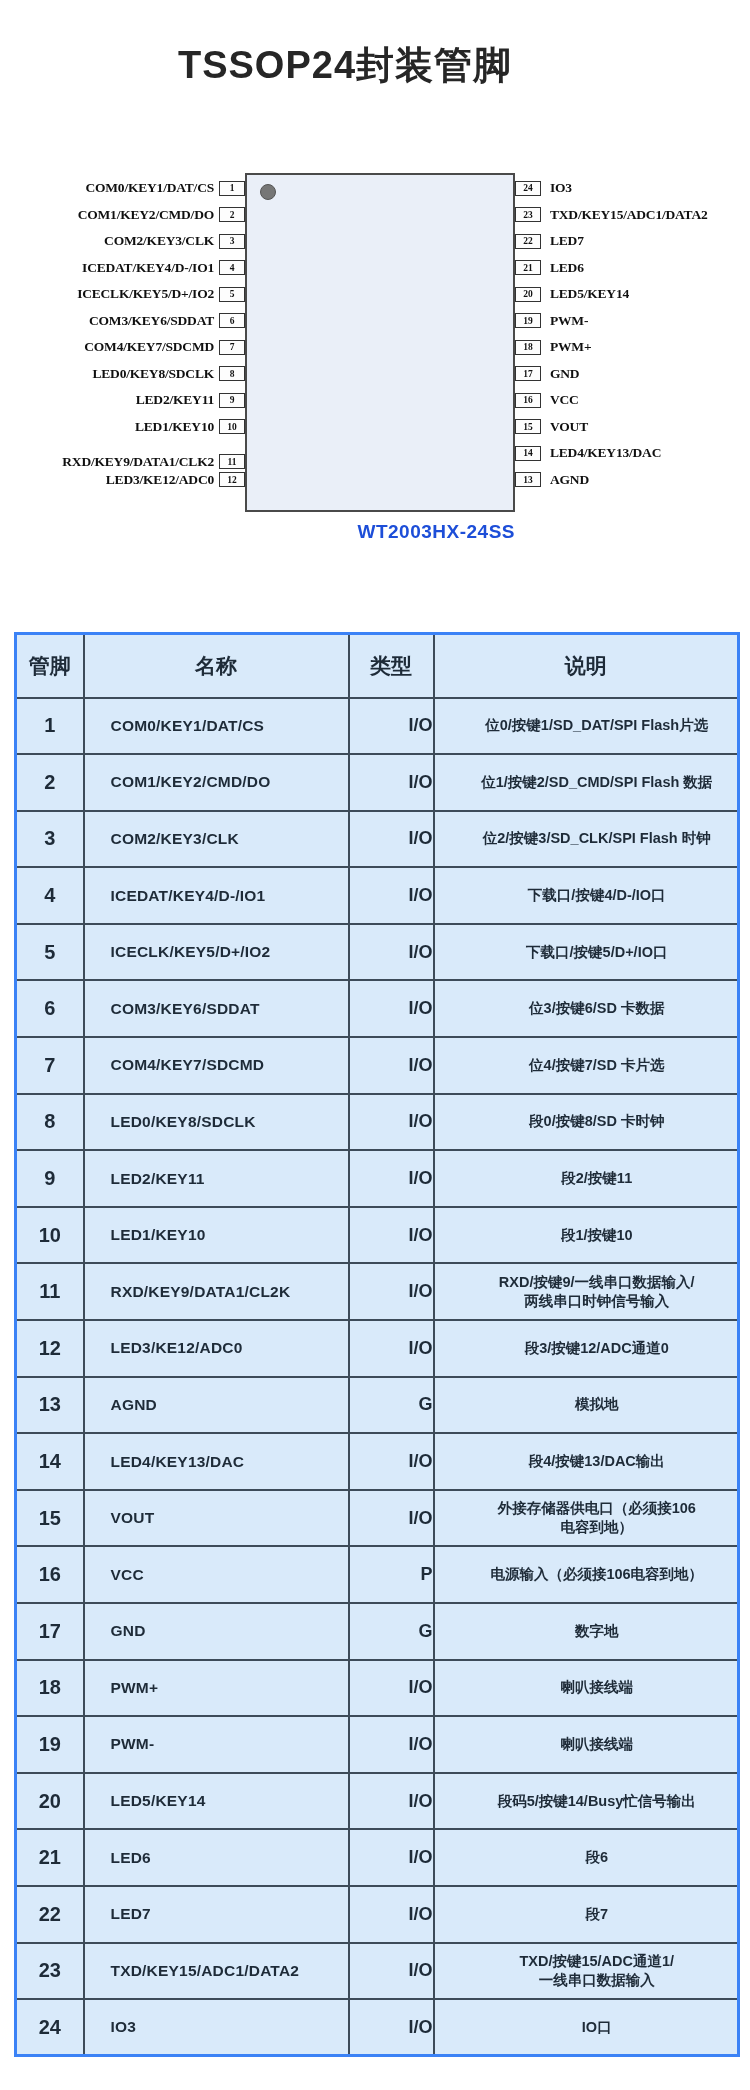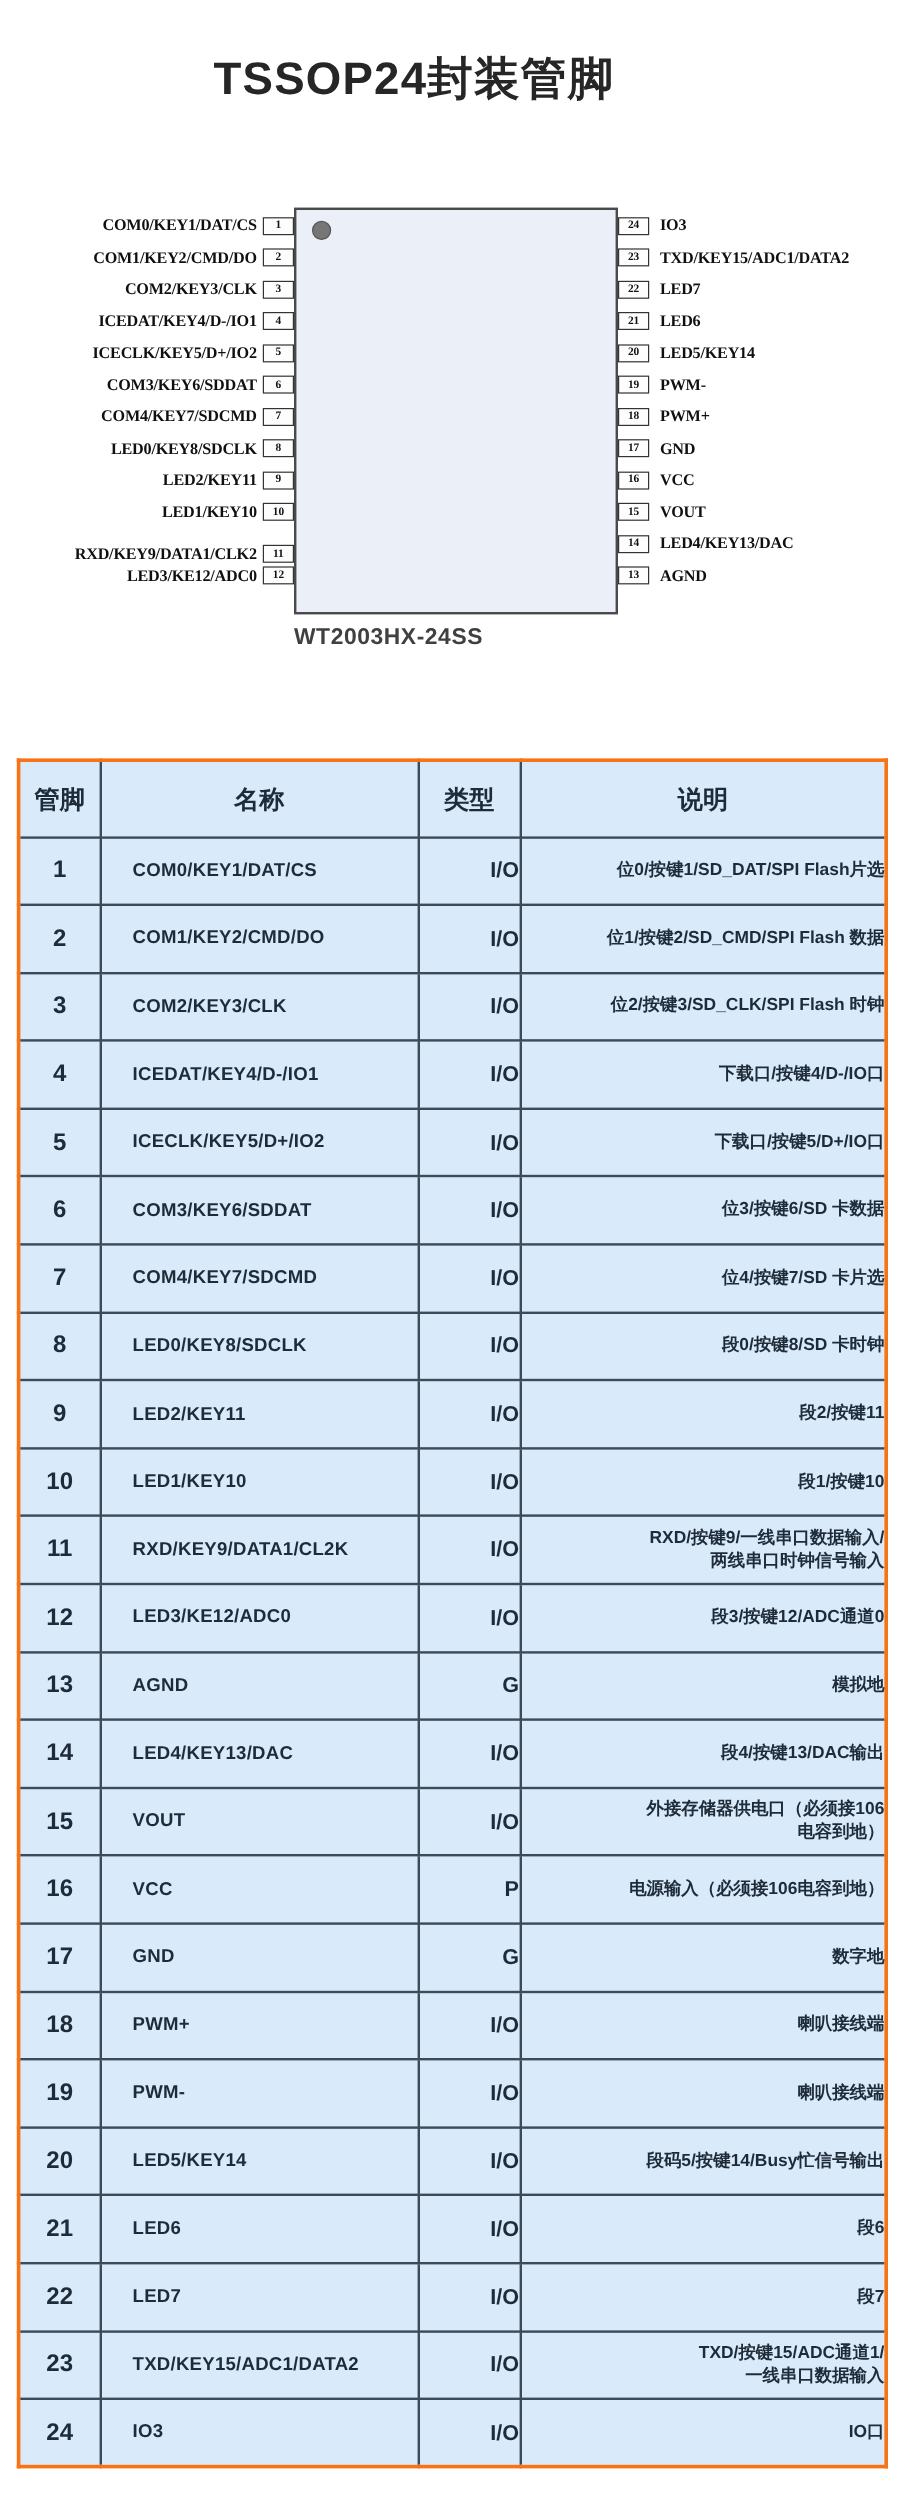--- a/index.html
+++ b/index.html
@@ -21,35 +21,35 @@
   .pin-row.left{left:0;width:245px;justify-content:flex-end;}
   .pin-row.right{left:515px;width:235px;justify-content:flex-start;}
   .pin-label{font-family:"Liberation Serif","DejaVu Serif",serif;font-weight:700;
              font-size:13.5px;color:#101010;white-space:nowrap;letter-spacing:-0.2px;}
   .pin-row.left .pin-label{margin-right:5px;}
   .pin-row.right .pin-label{margin-left:9px;}
   .pin-box{box-sizing:border-box;width:26px;height:15px;background:#fdfdfd;
            border:1.5px solid #333;display:flex;align-items:center;justify-content:center;
            font-family:"Liberation Serif","DejaVu Serif",serif;font-weight:700;
            font-size:9.5px;color:#111;flex:0 0 auto;}
-  .chip-label{position:absolute;left:245px;top:521px;width:270px;text-align:left;
-              font-size:19px;font-weight:700;color:#404040;letter-spacing:0.5px;}
+  .chip-label{position:absolute;left:245px;top:521px;width:270px;text-align:right;
+              font-size:19px;font-weight:700;color:#1d4ed8;letter-spacing:0.5px;}
 
   
   .pin-table{position:absolute;left:14px;top:632px;width:723px;
              border-collapse:collapse;table-layout:fixed;
-             border:3px solid #f97316;}
+             border:3px solid #3b82f6;}
   .pin-table th,.pin-table td{border:2px solid #3d4b59;background:#d9eafa;
              color:#1e2b38;box-sizing:border-box;padding:0;}
   .pin-table th{height:64px;font-size:21px;font-weight:700;text-align:center;}
   .pin-table td{height:56.6px;vertical-align:middle;}
   td.c-pin{text-align:center;font-size:20px;font-weight:700;}
   td.c-name{text-align:left;padding-left:26px;font-size:15.5px;font-weight:700;letter-spacing:0.2px;}
   td.c-type{text-align:right;font-size:18px;font-weight:700;}
-  td.c-desc{text-align:right;padding-left:22px;font-size:14.5px;font-weight:700;
+  td.c-desc{text-align:center;padding-left:22px;font-size:14.5px;font-weight:700;
             line-height:19px;white-space:pre-line;}
 </style>
 </head>
 <body>
 
 <div class="page">
 
   <h1 class="title">TSSOP24封装管脚</h1>
 
   <div class="diagram">

